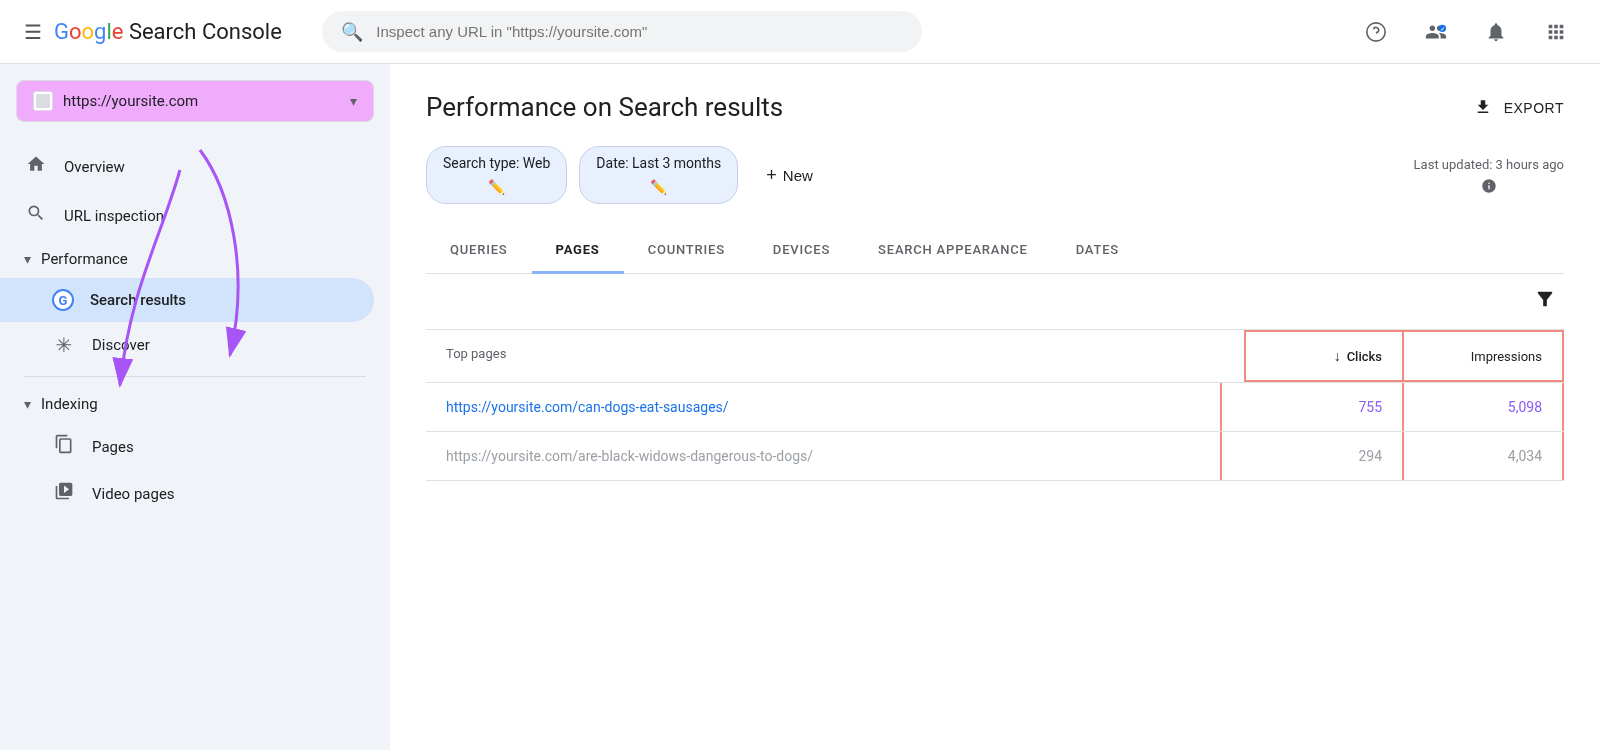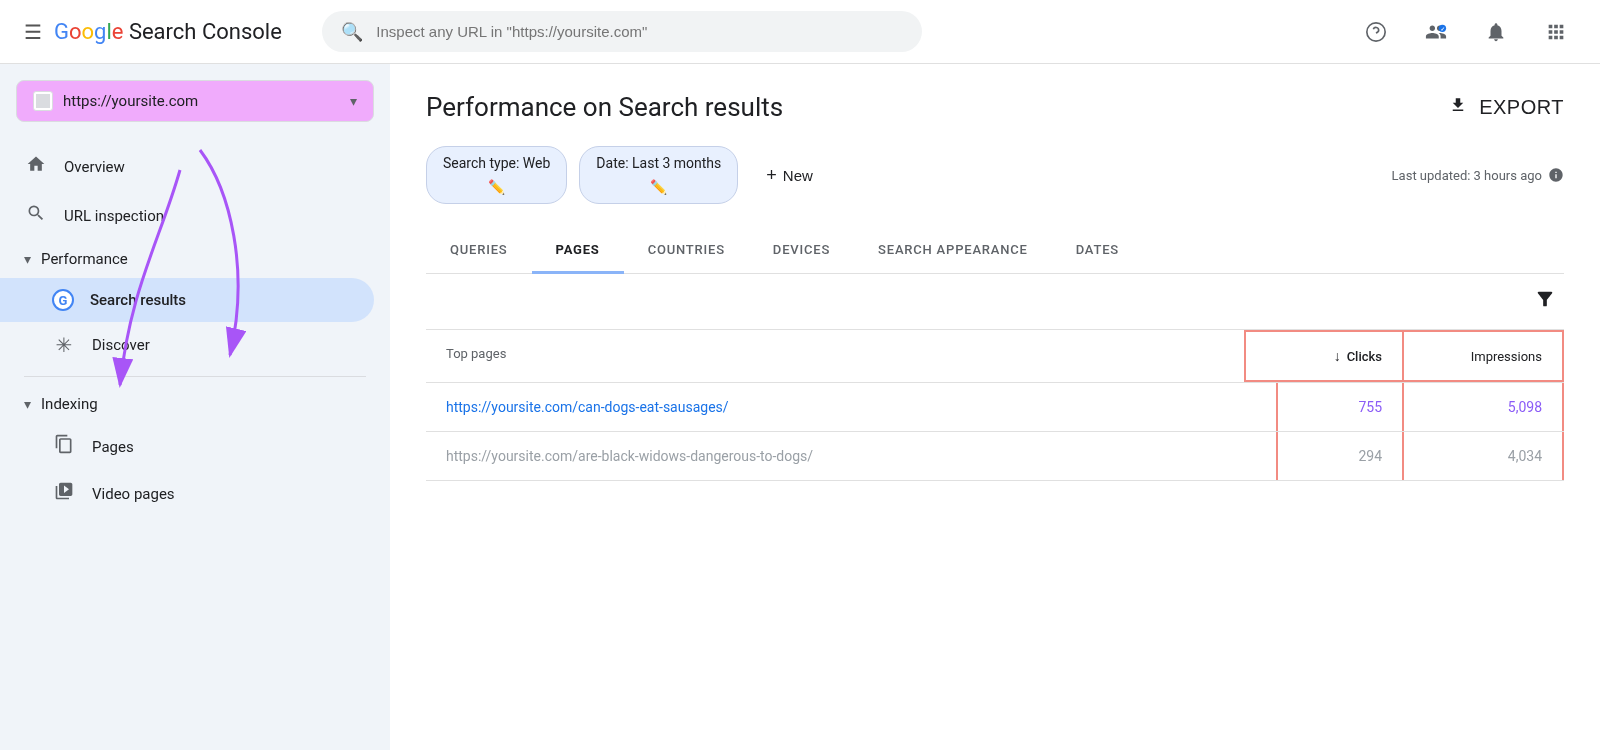--- a/index.html
+++ b/index.html
@@ -192,23 +192,23 @@
       justify-content: space-between;
       margin-bottom: 24px;
     }
     .page-title {
       font-size: 26px;
       font-weight: 400;
       color: #202124;
     }
     .export-btn {
       display: flex;
-      align-items: flex-start;
+      align-items: flex-end;
       gap: 12px;
-      font-size: 20px;
+      font-size: 14px;
       color: #202124;
       cursor: pointer;
       border: none;
       background: transparent;
       font-weight: 500;
       letter-spacing: 0.5px;
     }
 
     
     .filter-bar {
@@ -246,20 +246,21 @@
       font-weight: 400;
     }
 
     .last-updated {
       margin-left: auto;
       font-size: 13px;
       color: #5f6368;
       display: flex;
       align-items: center;
       gap: 6px;
+      flex-direction: column;
     }
 
     
     .tabs {
       display: flex;
       border-bottom: 1px solid #e0e0e0;
       margin-bottom: 0;
       gap: 0;
     }
     .tab {
@@ -343,21 +344,21 @@
       border-bottom: 1px solid #e0e0e0;
     }
     .cell-page {
       flex: 1;
       padding: 16px 20px;
       font-size: 14px;
       color: #1a73e8;
     }
     .cell-page.muted { color: #9aa0a6; }
     .cell-clicks {
-      width: 128px;
+      width: 184px;
       padding: 16px 20px;
       font-size: 14px;
       color: #8b5cf6;
       text-align: right;
       display: flex;
       align-items: center;
       justify-content: flex-end;
       border-left: 2px solid #f28b82;
       border-right: 2px solid #f28b82;
     }

